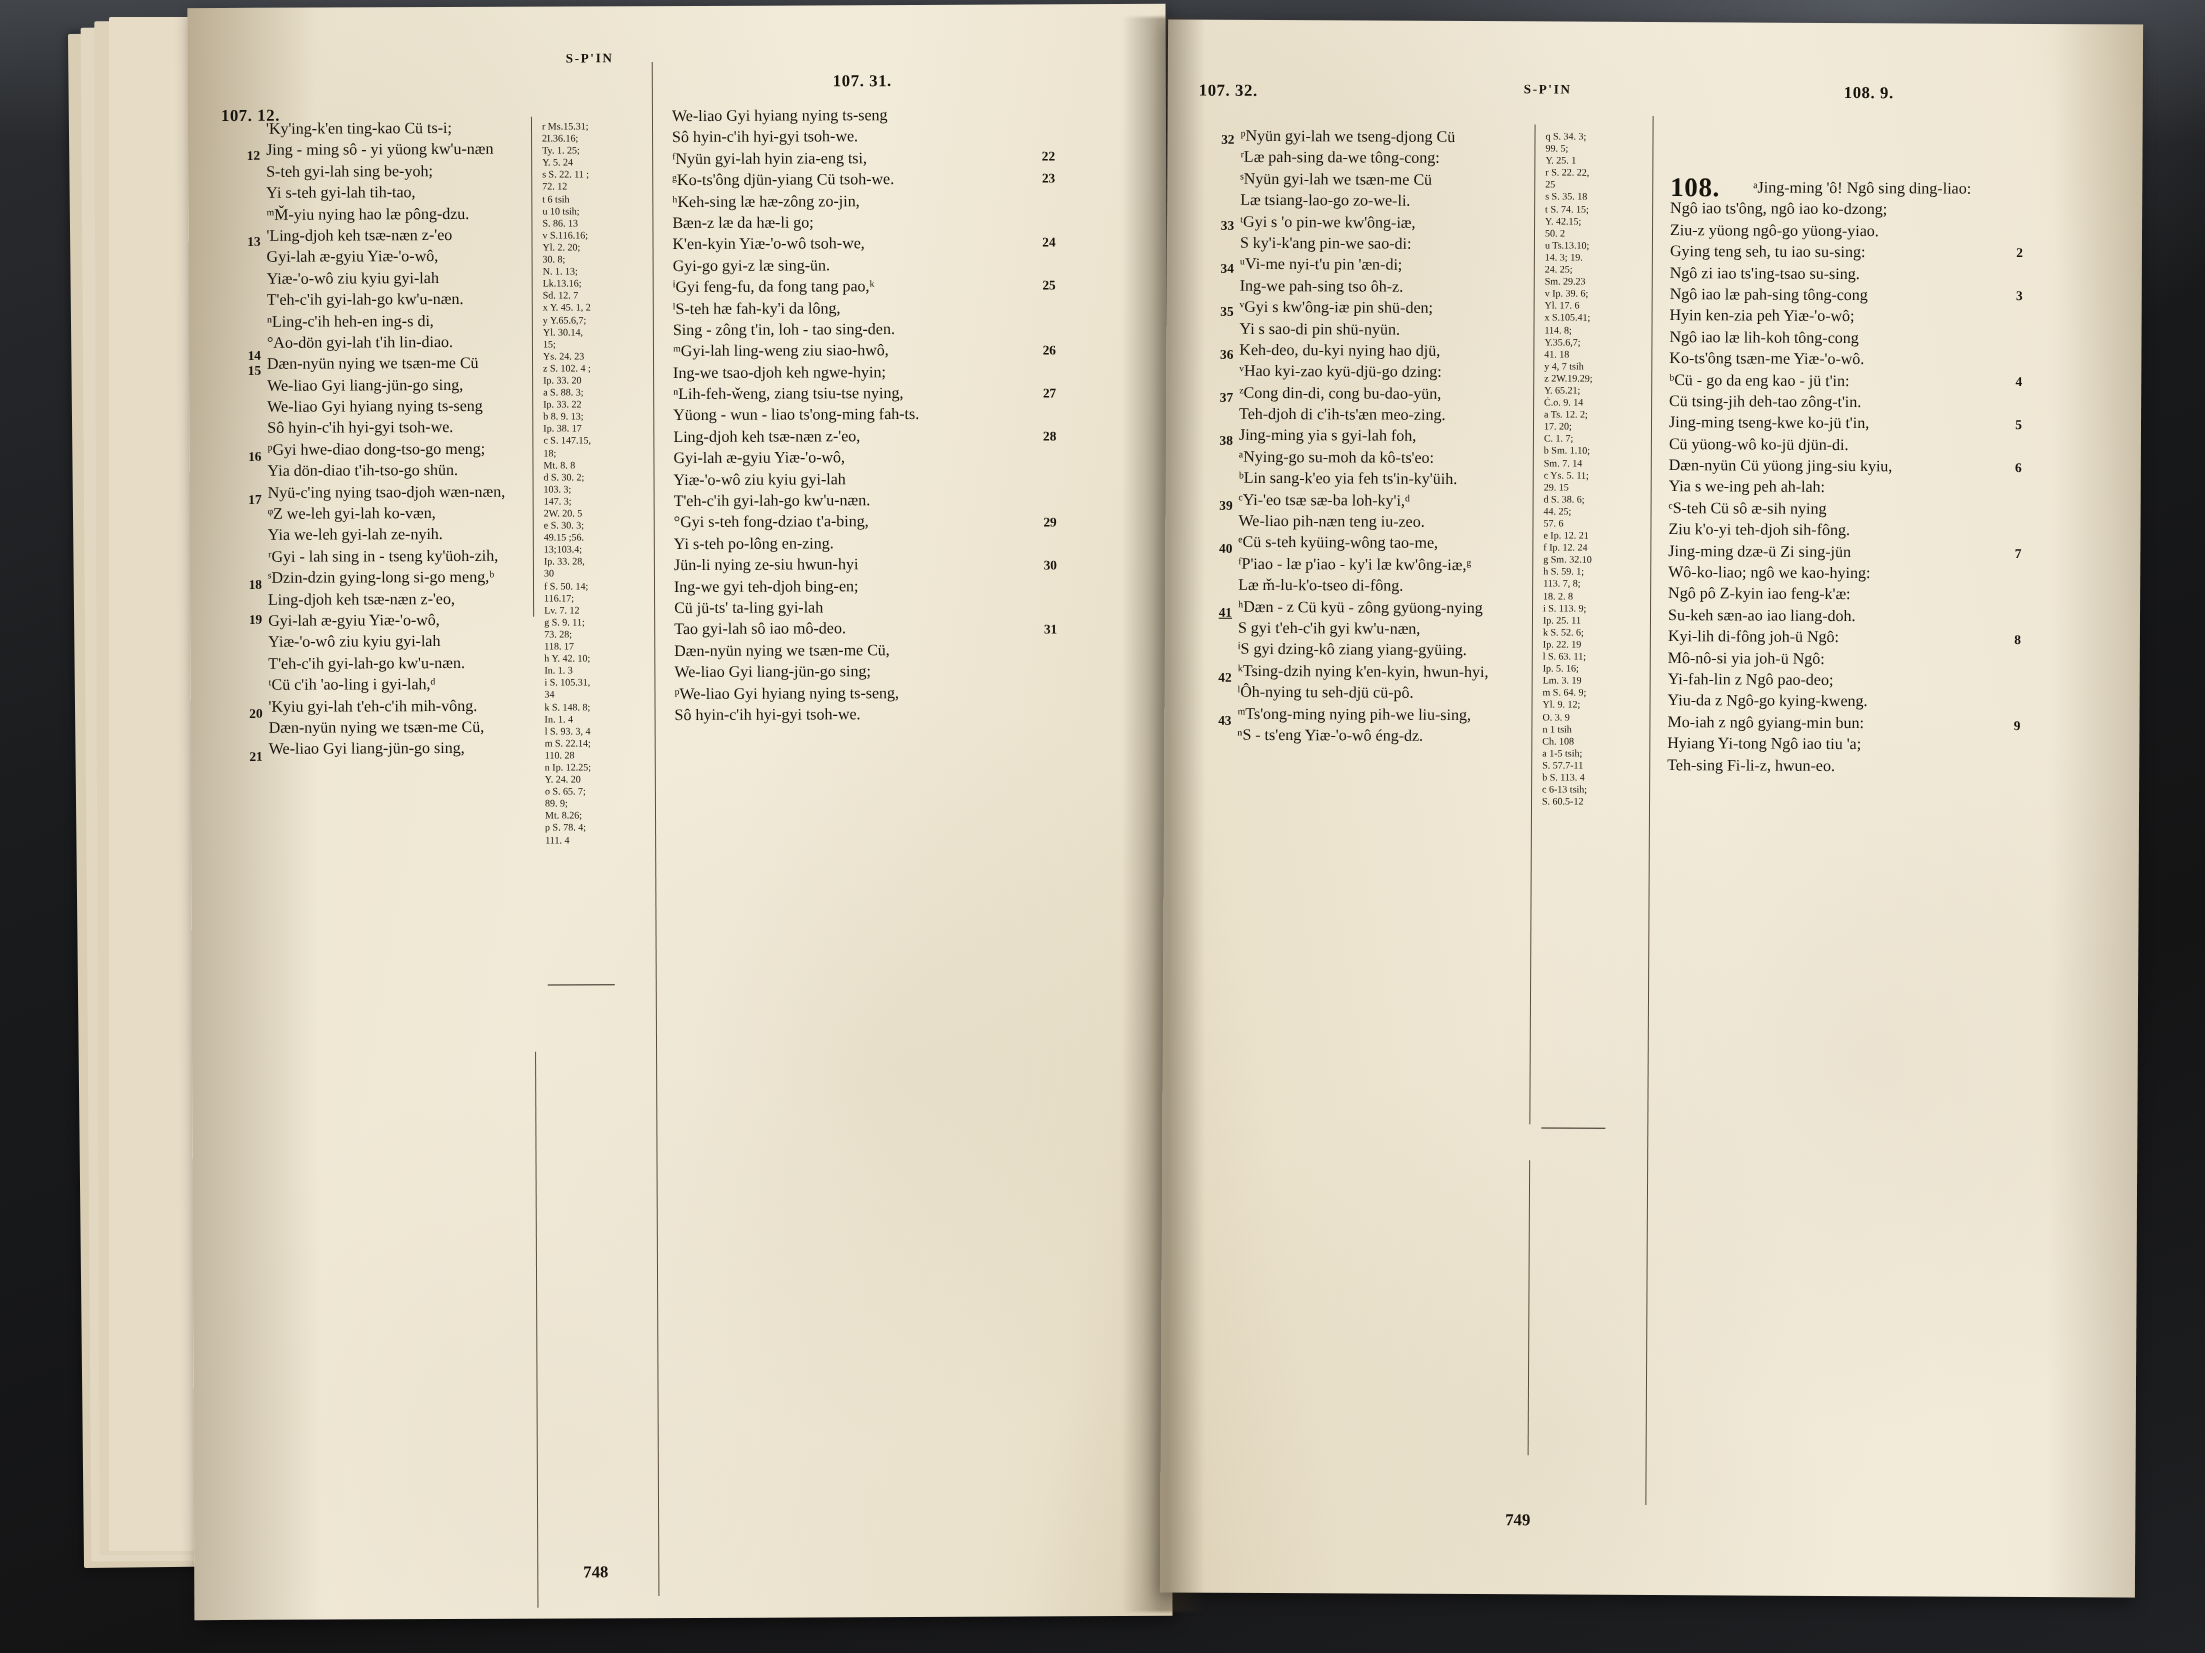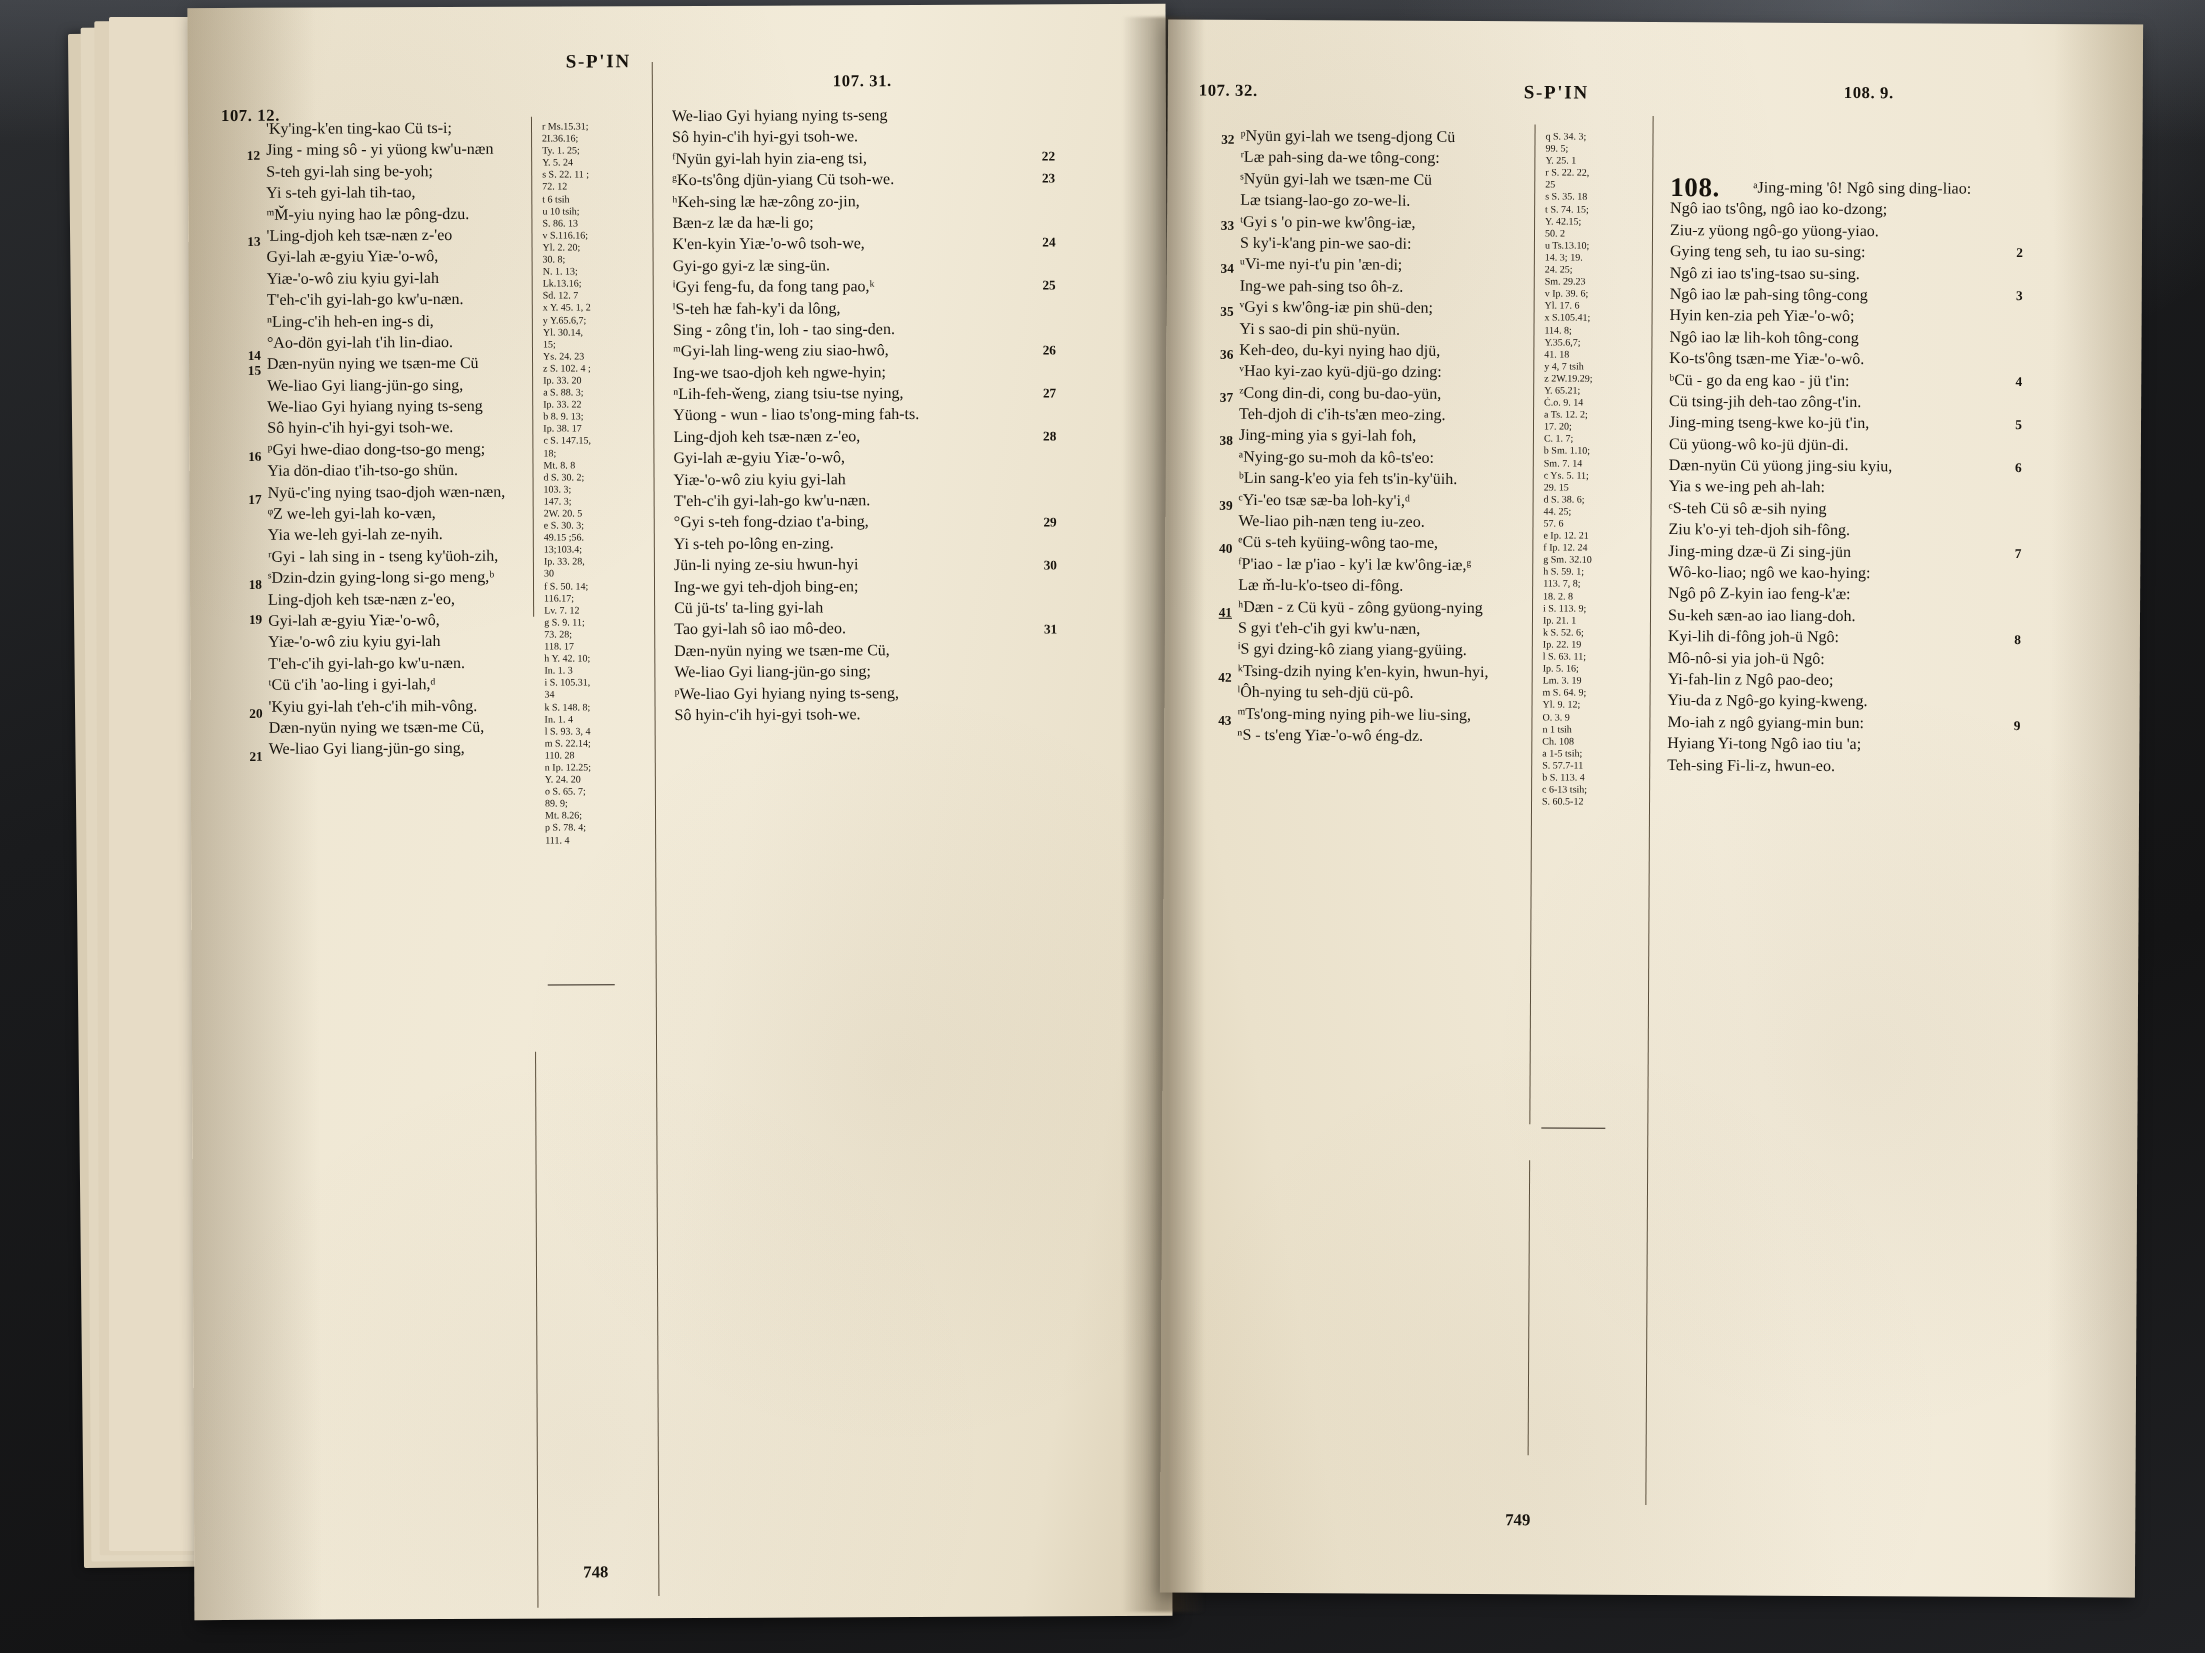--- a/index.html
+++ b/index.html
@@ -44,21 +44,21 @@
      box-shadow:-2.2px 5.6px 15.6px rgba(0,0,0,.40);
      transform:rotate(0.3deg);}
   
   #gutter{position:absolute;left:1089px;top:16.7px;width:83px;height:1595px;
      background:linear-gradient(90deg,rgba(0,0,0,0) 0%,rgba(60,48,30,.38) 45%,rgba(70,56,36,.42) 55%,rgba(0,0,0,0) 100%);
      filter:blur(1.7px);}
 
   
   .page-inner{position:absolute;inset:0;color:#17130d;}
   .hdr{position:absolute;font-size:16.7px;letter-spacing:0.6px;font-weight:700;}
-  .hdr-c{position:absolute;font-size:19px;letter-spacing:1.7px;font-weight:700;}
+  .hdr-c{position:absolute;font-size:13px;letter-spacing:1.7px;font-weight:700;}
   .folio{position:absolute;font-size:16.7px;font-weight:700;}
 
   .col{position:absolute;font-size:16px;line-height:1.30;}
   .col p{margin:0 0 0.6px 0;text-indent:-14.4px;padding-left:14.4px;}
 
   .vnum-col{position:absolute;font-size:13.3px;font-weight:700;line-height:1.30;text-align:right;}
   .vnum-col div{margin:0;}
 
   .refcol{position:absolute;font-size:10px;line-height:1.21;letter-spacing:0px;}
   .refcol div{margin:0;white-space:nowrap;}
@@ -362,21 +362,21 @@
             <div>d S. 38. 6;</div>
             <div>44. 25;</div>
             <div>57. 6</div>
             <div>e Ip. 12. 21</div>
             <div>f Ip. 12. 24</div>
             <div>g Sm. 32.10</div>
             <div>h S. 59. 1;</div>
             <div>113. 7, 8;</div>
             <div>18. 2. 8</div>
             <div>i S. 113. 9;</div>
-            <div>Ip. 21. 1</div>
+            <div>Ip. 25. 11</div>
             <div>k S. 52. 6;</div>
             <div>Ip. 22. 19</div>
             <div>l S. 63. 11;</div>
             <div>Ip. 5. 16;</div>
             <div>Lm. 3. 19</div>
             <div>m S. 64. 9;</div>
             <div>Yl. 9. 12;</div>
             <div>O. 3. 9</div>
             <div>n 1 tsih</div>
             <div>Ch. 108</div>

